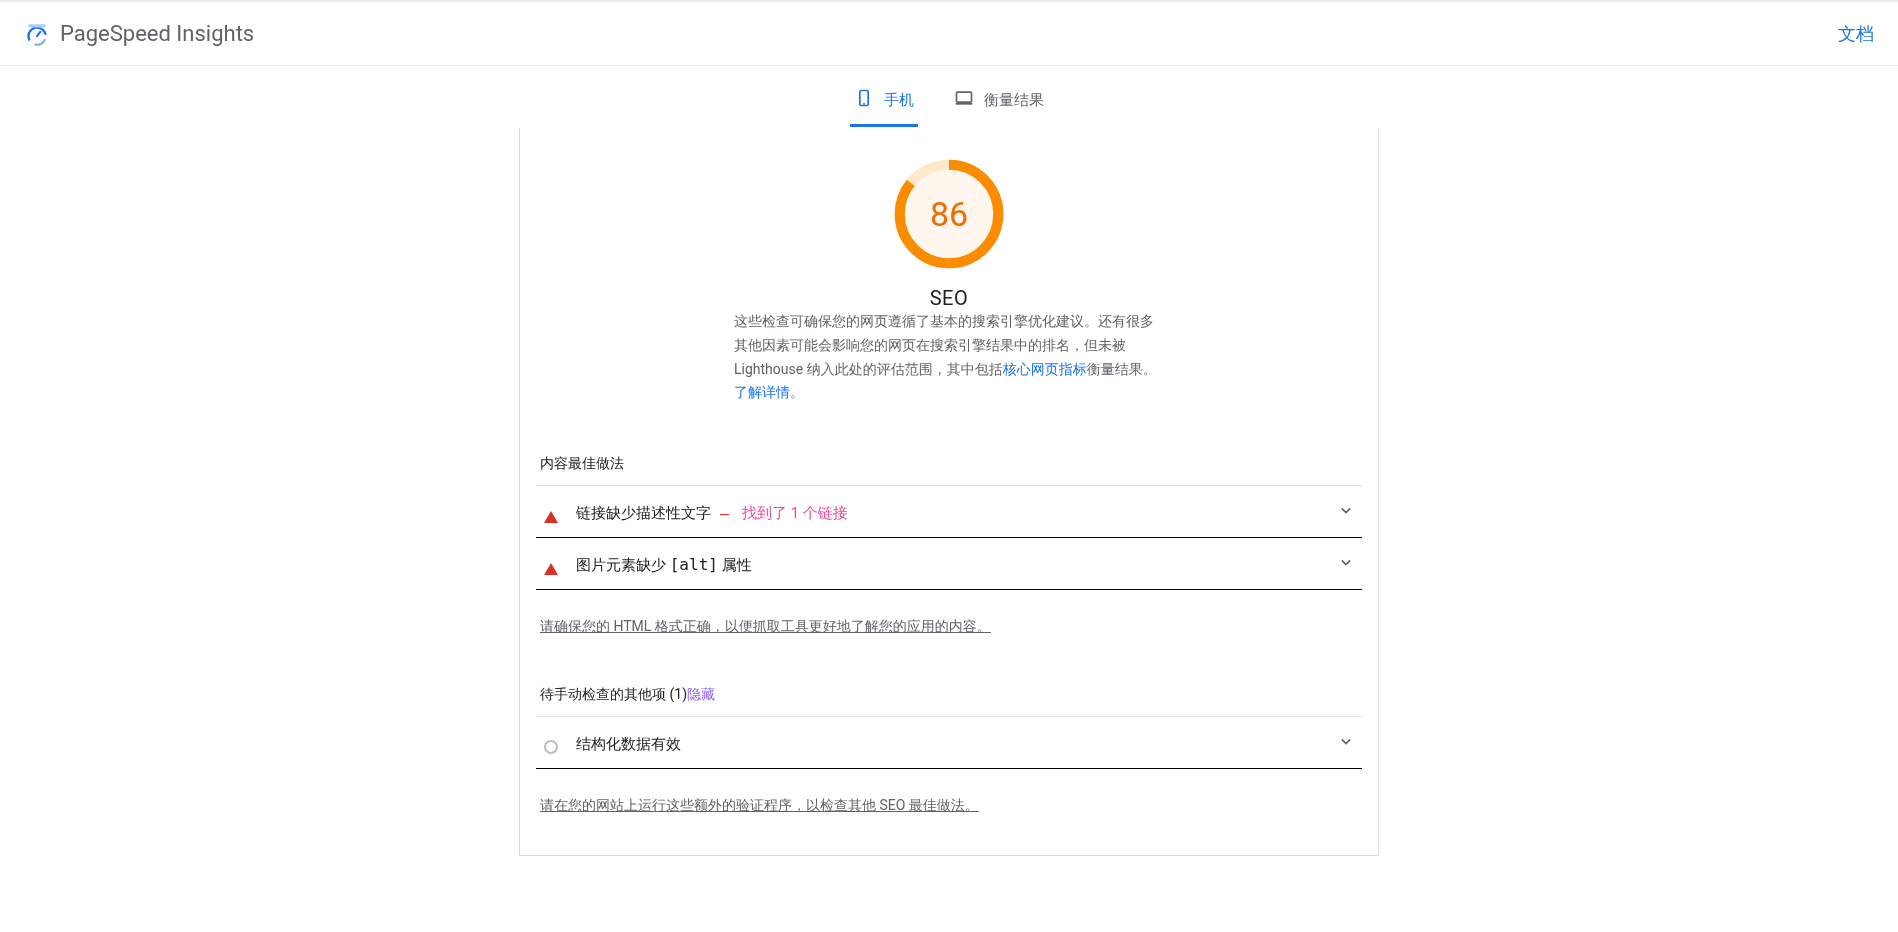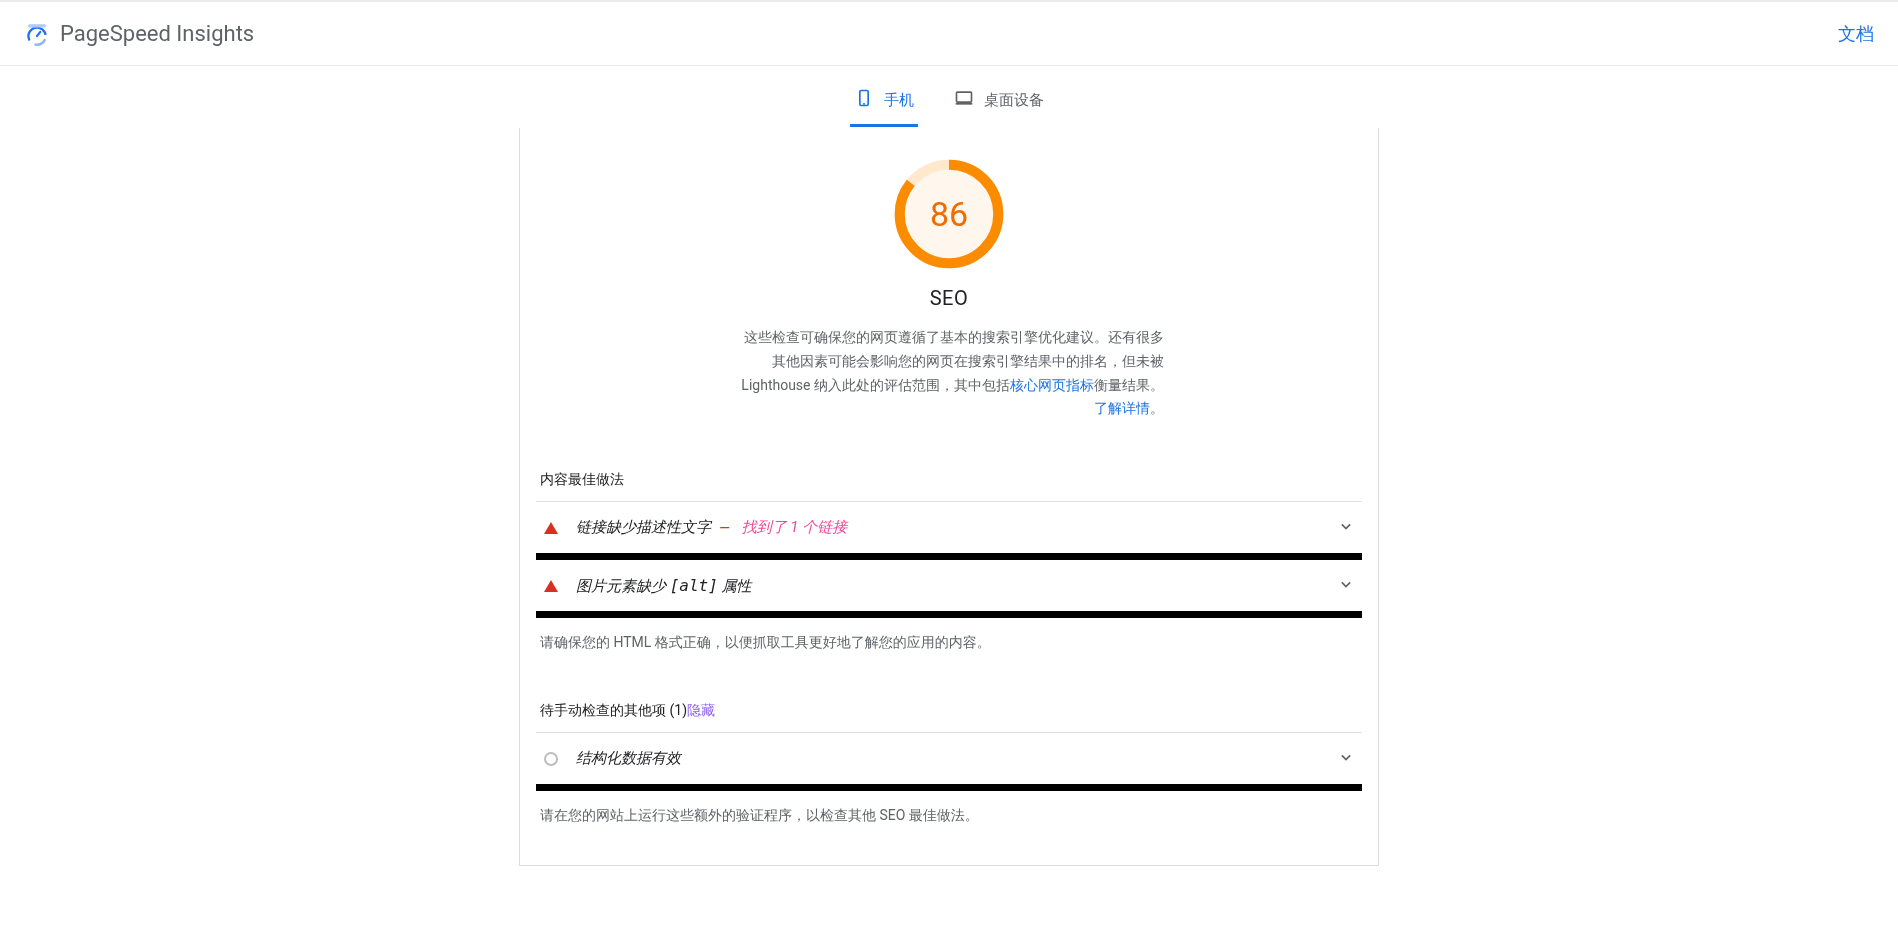--- a/index.html
+++ b/index.html
@@ -56,60 +56,59 @@
   .gauge-bg { fill: none; stroke: #ffe8cc; stroke-width: 9; }
   .gauge-fg { fill: none; stroke: #fb8c00; stroke-width: 9; stroke-linecap: butt; }
   .gauge-fill { fill: #fff7ed; }
   .gauge-score-txt {
     position: absolute; inset: 0;
     display: flex; align-items: center; justify-content: center;
     font-size: 34px; color: #ef6c00; font-weight: 400;
   }
   .category-title { margin-top: 16px; font-size: 20px; color: #202124; letter-spacing: 0.5px; }
   .desc {
-    margin-top: 16px; max-width: 430px; text-align: right;
+    max-width: 430px; text-align: left;
     font-size: 14px; color: #5f6368; line-height: 1.7;
   }
   .desc a { color: #1a73e8; text-decoration: none; }
 
   
   .section { margin-top: 50px; }
   .section-header {
     display: flex; justify-content: flex-start; align-items: baseline;
     color: #202124; font-size: 14px; padding: 0 4px 6px 4px;
   }
   .hide-link { color: #8b5cf6; cursor: pointer; }
 
   .audit-list { border-top: 1px solid #e0e0e0; margin-top: 6px; }
   .audit {
-    display: flex; align-items: center;
-    border-bottom: 7px solid #000000;
+    display: flex; align-items: flex-end;
+    border-bottom: 1px solid #000000;
     padding: 14px 6px;
     cursor: pointer;
-    font-style: italic;
   }
   .audit .icon { width: 18px; display: flex; justify-content: center; }
   .tri-red {
     width: 0; height: 0;
     border-left: 7px solid transparent;
     border-right: 7px solid transparent;
     border-bottom: 12px solid #d93025;
   }
   .gray-circle {
     width: 14px; height: 14px; border-radius: 50%;
     border: 2px solid #bdbdbd;
   }
   .audit-title { margin-left: 16px; font-size: 15px; color: #202124; }
   .audit-code { font-family: monospace; font-size: 16px; color: #202124; }
   .audit-extra { margin-left: 8px; font-size: 15px; color: #ec4899; }
   .audit-dash { color: #d93025; margin: 0 4px 0 8px; }
   .chev { margin-left: auto; color: #5f6368; }
   .chev svg { width: 20px; height: 20px; stroke: #5f6368; fill: none; stroke-width: 2; }
 
-  .section-note { color: #5f6368; font-size: 14px; margin-top: 16px; padding: 0 4px; }
+  .section-note { color: #5f6368; font-size: 14px; margin-top: 28px; padding: 0 4px; text-decoration: underline; }
 
 </style>
 </head>
 <body>
 
 <div class="topline"></div>
 
 <div class="header">
   <div class="header-left">
     <span class="logo">
@@ -135,21 +134,21 @@
     </span>
     <span>手机</span>
   </div>
   <div class="tab">
     <span>
       <svg class="desktop" viewBox="0 0 24 24">
           <rect x="3" y="5" width="18" height="12" rx="1" stroke-width="2"></rect>
           <line x1="2" y1="19" x2="22" y2="19" stroke-width="2"></line>
         </svg>
     </span>
-    <span>桌面设备</span>
+    <span>衡量结果</span>
   </div>
 </div>
 
 <div class="main-wrap">
   <div class="card">
 
     <div class="gauge-wrap">
       <div class="gauge">
         <svg viewBox="0 0 100 100">
           <circle class="gauge-fill" cx="50" cy="50" r="44"></circle>

